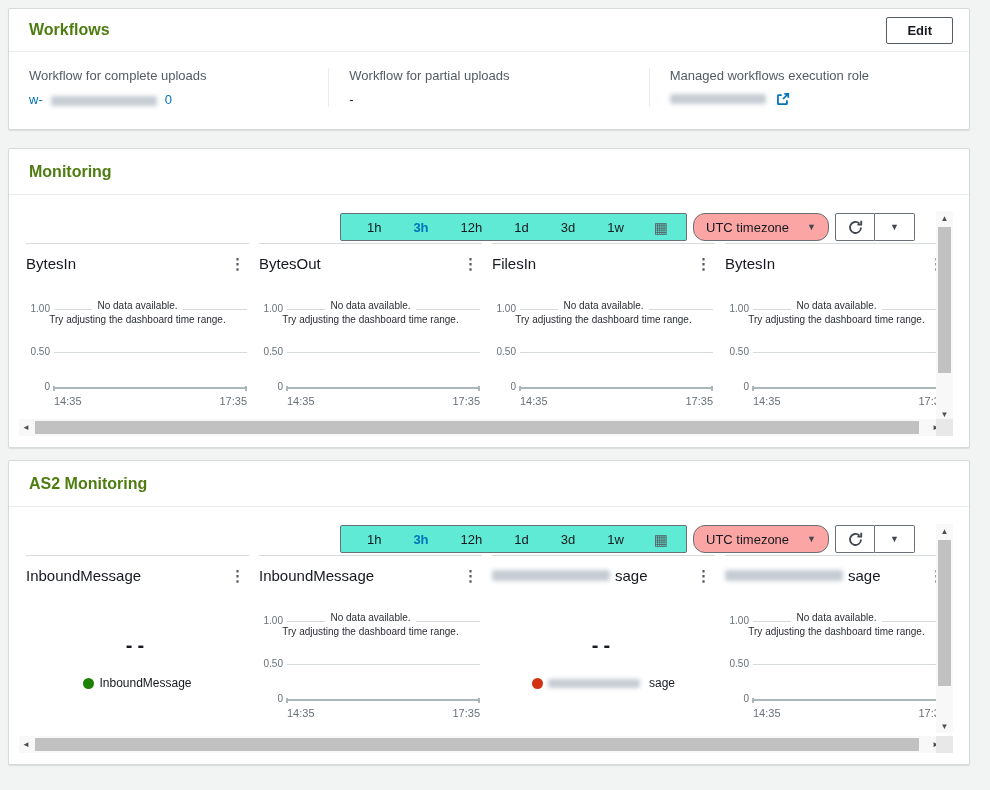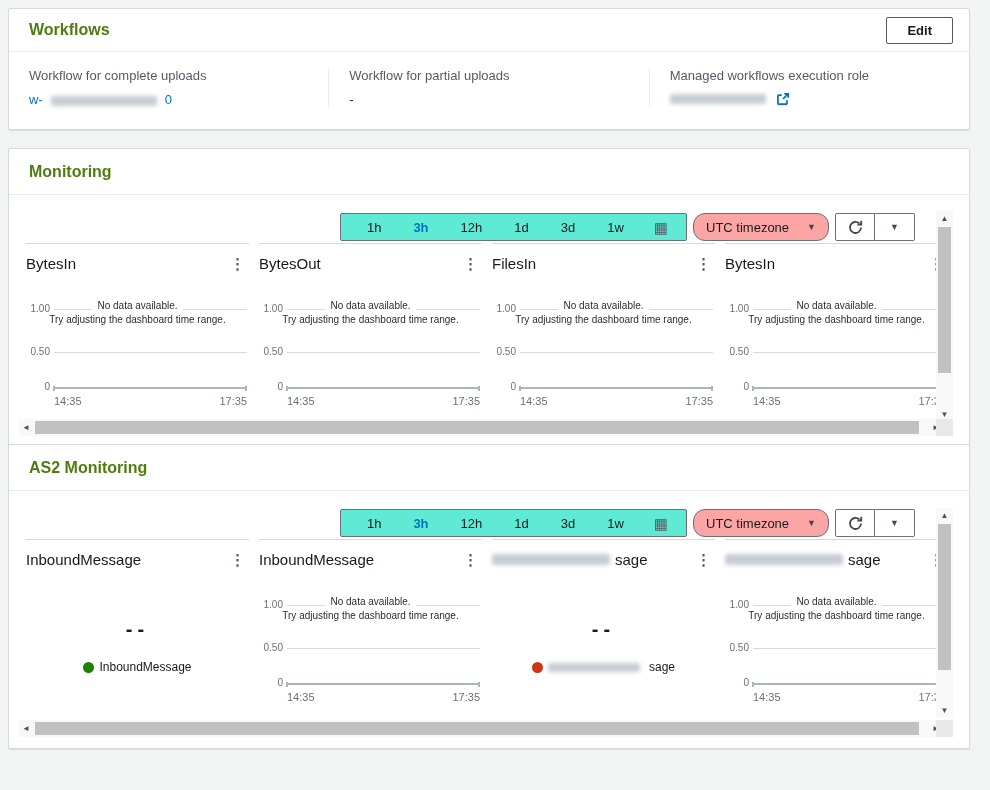--- a/index.html
+++ b/index.html
@@ -28,21 +28,21 @@
   
   .redact { display:inline-block; background:#c6ccd3; border-radius:2px;
     filter:blur(2px); vertical-align:middle; }
   .r-wf1 { width:106px; height:10px; margin:0 8px; }
   .r-role { width:96px; height:10px; margin-right:6px; }
   .r-title { width:118px; height:11px; margin-right:5px; }
   .r-legend { width:92px; height:9px; margin-right:4px; }
 
   
   #mon { top:148px; height:300px; }
-  #as2 { top:444px; height:305px; }
+  #as2 { top:460px; height:305px; }
   .mon-head { height:46px; display:flex; align-items:center; padding:0 20px;
     border-bottom:1px solid #eaeded; }
 
   .controls-row { position:absolute; top:64px; right:54px; display:flex; gap:6px; height:28px; }
   .range-box { display:flex; align-items:center; border:1px solid #687078; background:#5eead4;
     border-radius:2px; padding:9px 10px; }
   .range { font-size:13px; color:#16191f; padding:0 16px; cursor:pointer; }
   .range.selected { color:#0073bb; font-weight:700; }
   .cal-icon { font-size:15px; color:#545b64; padding:0 8px 0 14px; cursor:pointer; line-height:1; }
   .tz-box { display:flex; align-items:center; gap:18px; border:1px solid #687078;

